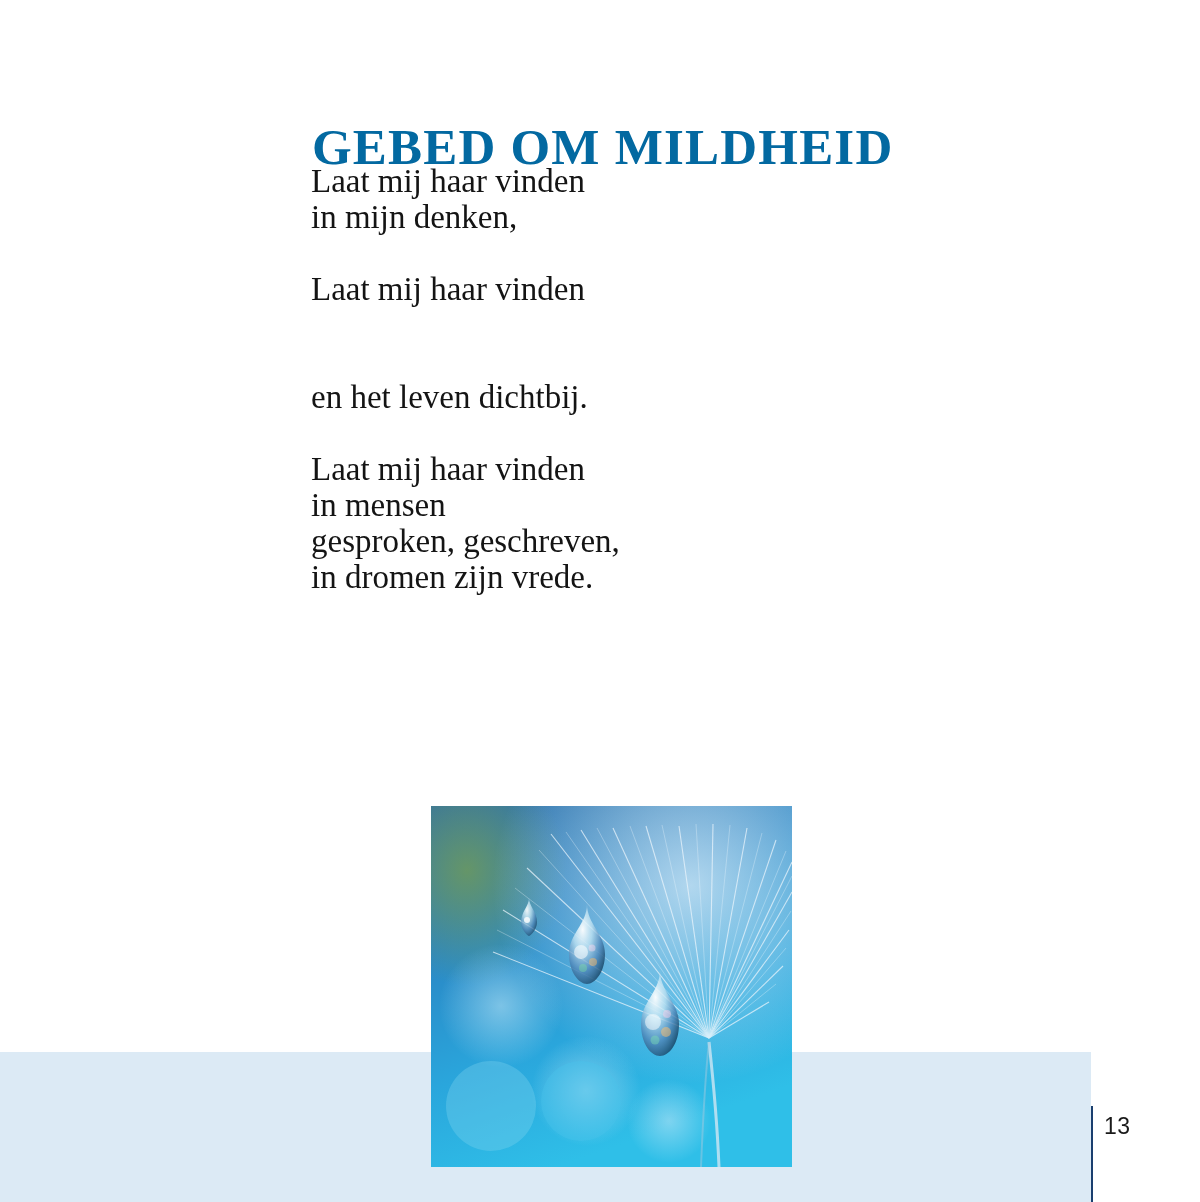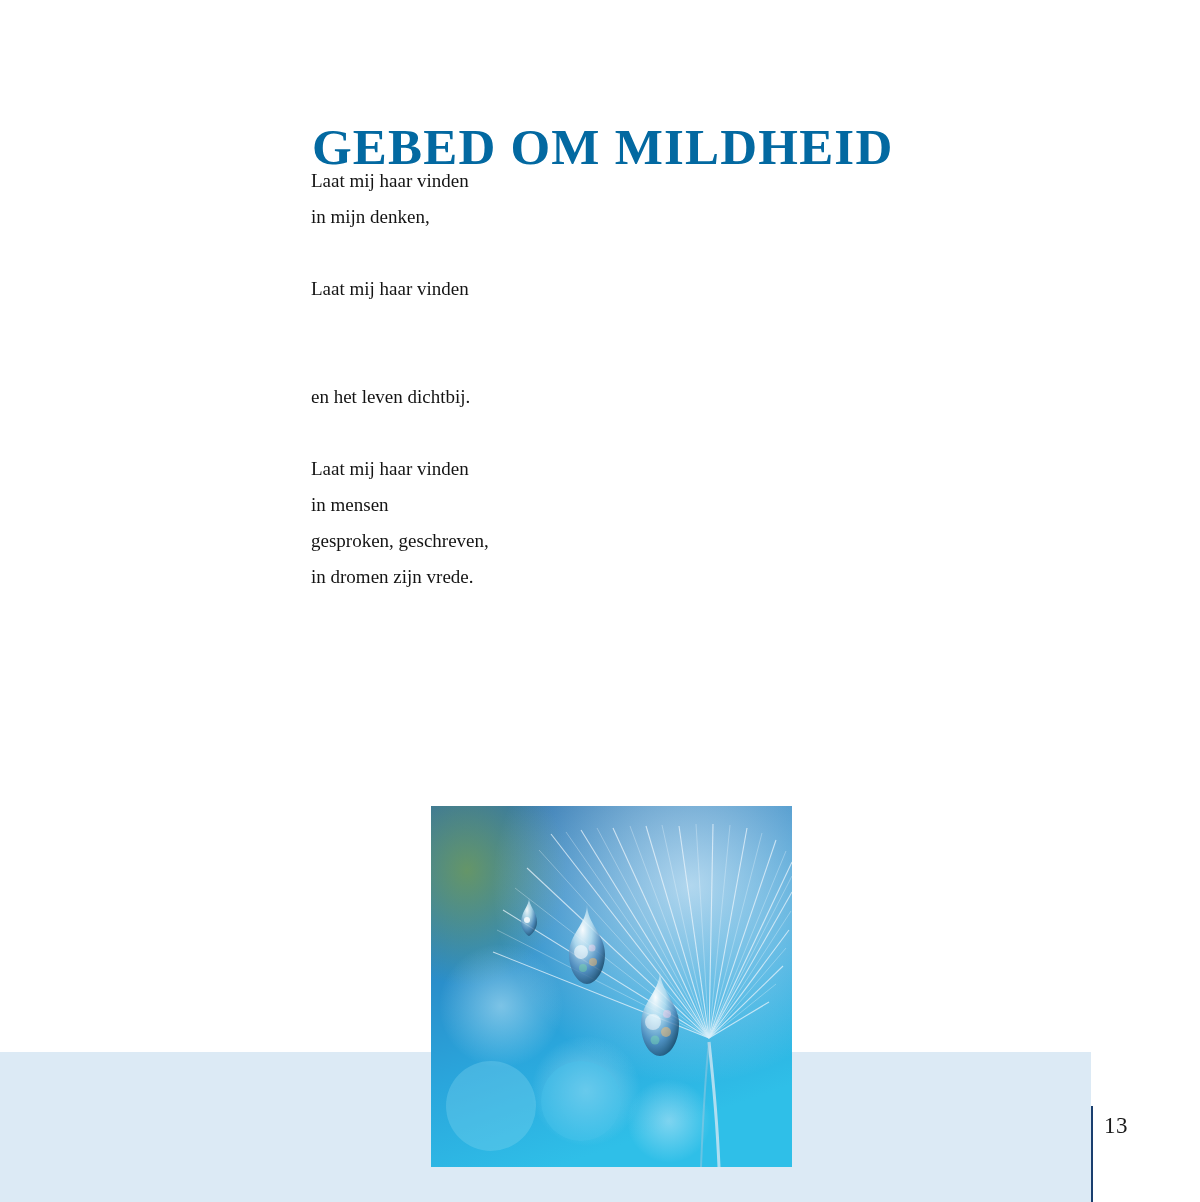--- a/index.html
+++ b/index.html
@@ -46,21 +46,21 @@
     top: 1106px;
     width: 2px;
     height: 96px;
     background: #1a3f6f;
   }
   .page-number {
     position: absolute;
     left: 1104px;
     top: 1113px;
     width: 60px;
-    font-family: Liberation Serif, serif;
+    font-family: Liberation Sans, sans-serif;
     font-size: 23px;
     color: #1a1a1a;
     letter-spacing: 0.5px;
   }
 
   
   .poem-title {
     position: absolute;
     left: 312px;
     top: 84px;
@@ -72,21 +72,21 @@
     white-space: nowrap;
   }
 
   
   .poem-body {
     position: absolute;
     left: 311px;
     top: 163px;
     width: 620px;
     font-family: "Liberation Serif", serif;
-    font-size: 19px;
+    font-size: 33px;
     line-height: 36px;
     color: #141414;
   }
   .stanza {
     margin: 0 0 36px 0;
   }
   .stanza:last-child {
     margin-bottom: 0;
   }
   .line {

